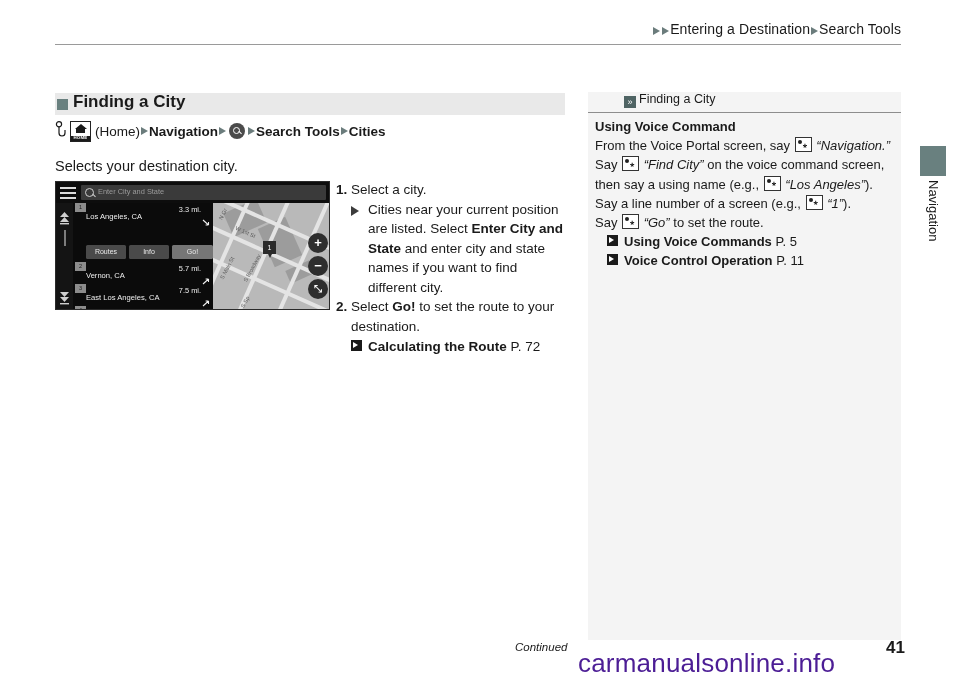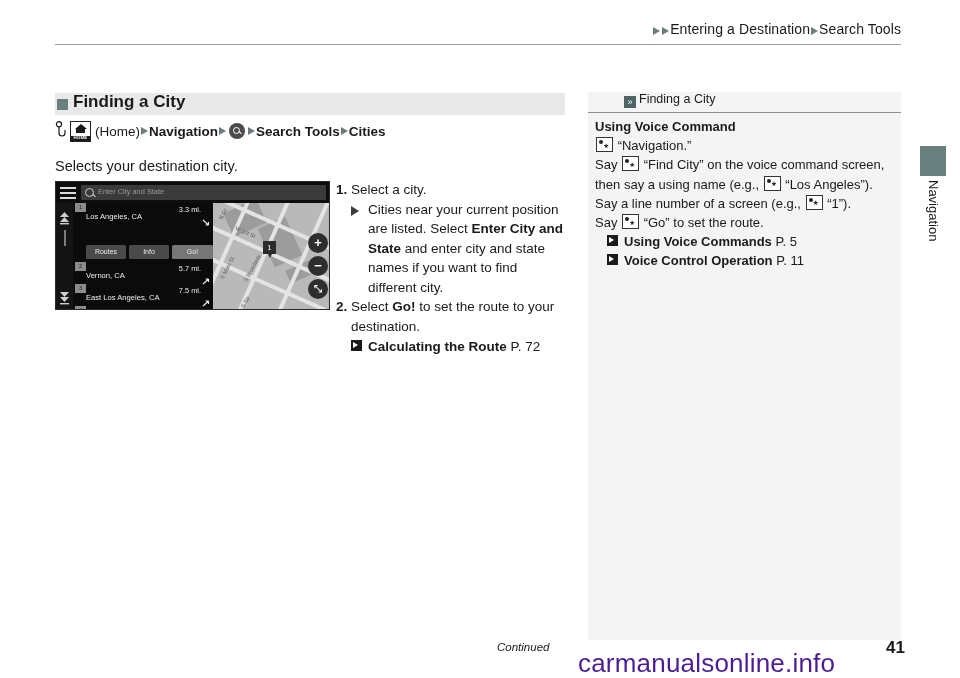--- a/index.html
+++ b/index.html
@@ -172,38 +172,38 @@
   }
   .sp-title{font-weight:700;margin-bottom:0;}
   .vic{
     display:inline-block;width:15px;height:13px;border:1.2px solid #333;background:#fff;
     vertical-align:-2px;position:relative;margin:0 1px;
   }
   .vic .vhead{position:absolute;left:2px;top:2px;width:4px;height:4px;border-radius:50%;background:#222;}
   .vic .vwave{
     position:absolute;left:7px;top:1.6px;font-size:8px;line-height:8px;color:#222;font-weight:700;
   }
-  .ital{}
+  .ital{font-style:italic;}
   .sp-ref{position:relative;padding-left:29px;font-weight:700;font-size:13px;line-height:19px;}
   .sp-ref .rbox{position:absolute;left:12px;top:3px;width:11px;height:11px;background:#1a1a1a;}
   .sp-ref .rbox::after{
     content:"";position:absolute;left:2px;top:2.2px;width:0;height:0;
     border-top:3.4px solid transparent;border-bottom:3.4px solid transparent;border-left:5px solid #fff;
   }
   .sp-ref .pg{font-weight:400;}
   
   .vtab-block{position:absolute;left:920px;top:146px;width:26px;height:30px;background:#69807f;}
   .vtab-text{
     position:absolute;left:919px;top:180px;width:22px;
     font-size:13px;color:#1a1a1a;white-space:nowrap;
     writing-mode:vertical-rl;text-orientation:mixed;
   }
   
   .continued{
-    position:absolute;left:497px;top:641px;font-size:11.5px;font-style:italic;color:#1a1a1a;
+    position:absolute;left:515px;top:641px;font-size:11.5px;font-style:italic;color:#1a1a1a;
   }
   .pageno{position:absolute;left:886px;top:638px;font-size:17px;font-weight:700;color:#1a1a1a;}
   .watermark{
     position:absolute;left:578px;top:648px;font-size:26px;color:#4c1d95;letter-spacing:.2px;
   }
 </style>
 </head>
 <body>
 
 <div class="top-header">
@@ -364,21 +364,21 @@
   </div>
 </div>
 
 <div class="sidepanel">
   <div class="sp-head">
     <span class="sp-chev">»</span><span>Finding a City</span>
   </div>
   <div class="sp-rule"></div>
   <div class="sp-body">
     <div class="sp-title">Using Voice Command</div>
-    <div> <span class="vic"><span class="vhead"></span><span class="vwave">⁎</span></span> <span class="ital">“Navigation.”</span></div>
+    <div><span>From the Voice Portal screen, say</span> <span class="vic"><span class="vhead"></span><span class="vwave">⁎</span></span> <span class="ital">“Navigation.”</span></div>
     <div><span>Say</span> <span class="vic"><span class="vhead"></span><span class="vwave">⁎</span></span> <span class="ital">“Find City”</span> <span>on the voice command screen,</span></div>
     <div><span>then say a using name (e.g.,</span> <span class="vic"><span class="vhead"></span><span class="vwave">⁎</span></span> <span class="ital">“Los Angeles”</span><span>).</span></div>
     <div><span>Say a line number of a screen (e.g.,</span> <span class="vic"><span class="vhead"></span><span class="vwave">⁎</span></span> <span class="ital">“1”</span><span>).</span></div>
     <div><span>Say</span> <span class="vic"><span class="vhead"></span><span class="vwave">⁎</span></span> <span class="ital">“Go”</span> <span>to set the route.</span></div>
     <div class="sp-ref">
       <span class="rbox"></span>
       <span>Using Voice Commands</span>
       <span class="pg">P. 5</span>
     </div>
     <div class="sp-ref">

